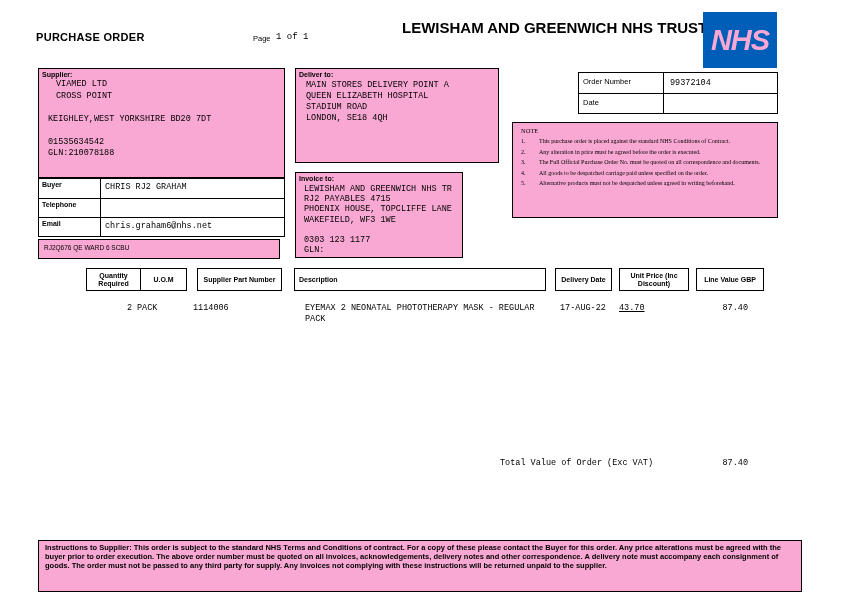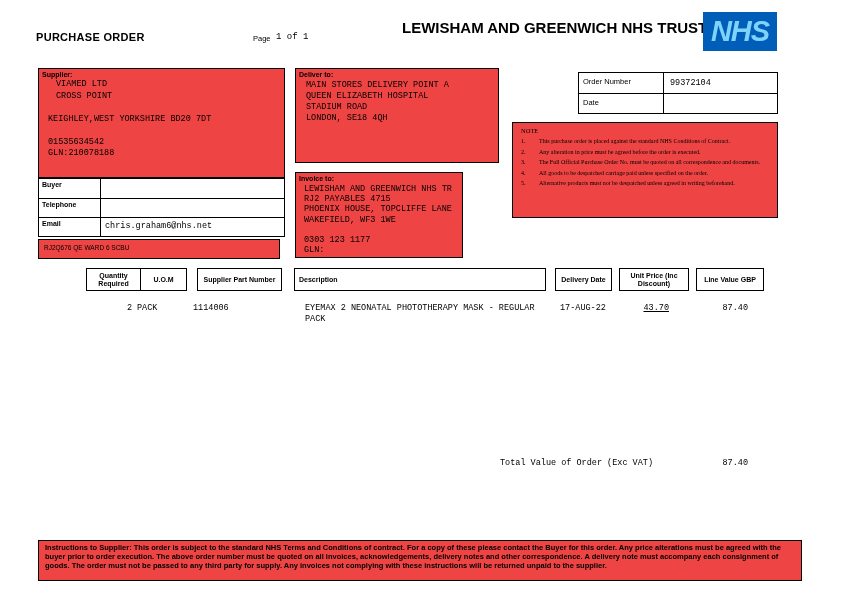--- a/index.html
+++ b/index.html
@@ -13,29 +13,29 @@
   }
   .abs { position:absolute; }
   .mono { font-family:"Liberation Mono","DejaVu Sans Mono",monospace; font-size:8.5px; }
 
   
   .po-title   { left:36px;  top:31px;  font-size:11px; font-weight:bold; letter-spacing:0.3px; }
   .page-label { left:253px; top:34px;  font-size:7.5px; }
   .page-value { left:276px; top:32px;  font-size:9px; }
   .trust-name { left:402px; top:19px;  font-size:15px; font-weight:bold; }
   .nhs-logo   {
-    left:703px; top:12px; width:74px; height:39px;
-    background:#005EB8; color:#7dd3fc;
+    left:703px; top:12px; width:74px; height:56px;
+    background:#005EB8; color:#f9a8d4;
     font-style:italic; font-weight:bold; font-size:29px;
     display:flex; align-items:center; justify-content:center;
     letter-spacing:-1px;
   }
 
   
-  .box { border:1px solid #000; background:#ef4444; }
+  .box { border:1px solid #000; background:#f9a8d4; }
   .box-label { font-size:7px; font-weight:bold; padding:2px 0 0 3px; }
 
   .supplier-box { left:38px; top:68px; width:247px; height:110px; }
   .addr-line { line-height:11.5px; min-height:11.5px; padding-left:9px; white-space:nowrap; }
   .addr-indent { padding-left:17px; }
   .supplier-lines { padding-top:1px; }
 
   .contact-table { left:38px; top:178px; width:247px; border:1px solid #000; }
   .contact-row { display:flex; height:19px; }
   .contact-row + .contact-row { border-top:1px solid #000; }
@@ -78,28 +78,28 @@
   .th-delivery { left:555px; width:57px; }
   .th-unit     { left:619px; width:70px; }
   .th-line     { left:696px; width:68px; }
 
   .td { position:absolute; top:303px; }
   .td-qty      { left:86px;  width:46px; text-align:right; }
   .td-uom      { left:137px; }
   .td-part     { left:193px; }
   .td-desc     { left:305px; width:240px; line-height:11px; }
   .td-delivery { left:560px; }
-  .td-unit     { left:619px; width:50px; text-align:right;text-decoration:underline; }
+  .td-unit     { left:619px; width:50px; text-align:left;text-decoration:underline; }
   .td-line     { left:696px; width:52px; text-align:right; }
 
   .total-label { left:500px; top:458px; }
   .total-value { left:696px; top:458px; width:52px; text-align:right; }
 
   .instructions-box {
-    left:38px; top:540px; width:764px; height:41px;
+    left:38px; top:540px; width:764px; height:52px;
     padding:3px 6px;
     font-size:7.5px; font-weight:bold; line-height:8.8px;
   }
 </style>
 </head>
 <body>
 
 <div class="abs po-title">PURCHASE ORDER</div>
 <div class="abs page-label">Page</div>
 <div class="abs page-value mono">1 of 1</div>
@@ -115,20 +115,21 @@
     <div class="mono addr-line">KEIGHLEY,WEST YORKSHIRE BD20 7DT</div>
     <div class="mono addr-line"></div>
     <div class="mono addr-line">01535634542</div>
     <div class="mono addr-line">GLN:210078188</div>
   </div>
 </div>
 
 <div class="abs contact-table">
   <div class="contact-row">
     <div class="contact-label">Buyer</div>
+    <div class="contact-value mono">CHRIS RJ2 GRAHAM</div>
   </div>
   <div class="contact-row">
     <div class="contact-label">Telephone</div>
     <div class="contact-value mono"></div>
   </div>
   <div class="contact-row">
     <div class="contact-label">Email</div>
     <div class="contact-value mono">chris.graham6@nhs.net</div>
   </div>
 </div>

